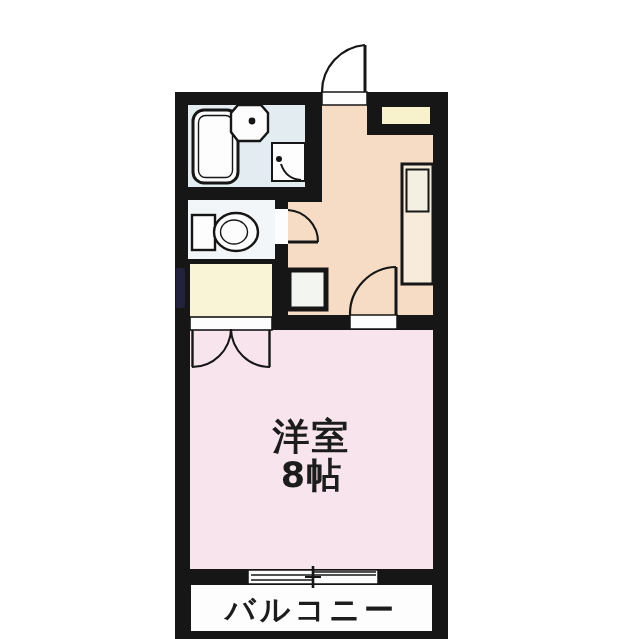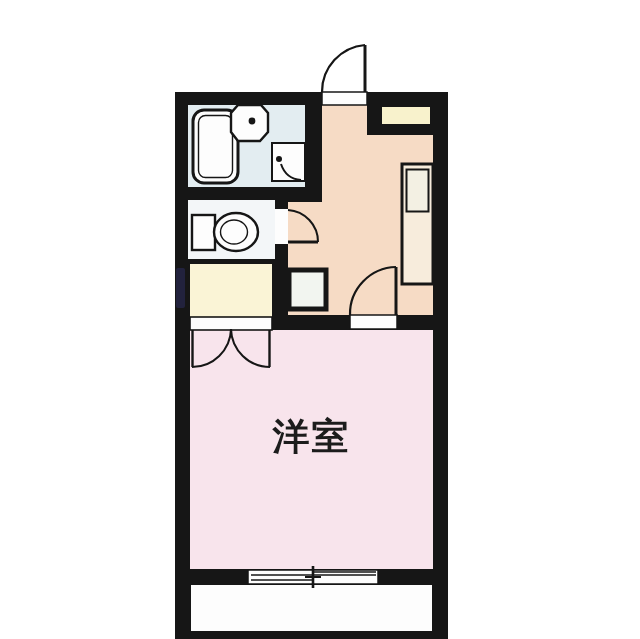--- a/index.html
+++ b/index.html
@@ -117,15 +117,17 @@
       <line class="ln" x1="313" y1="560" x2="376" y2="560" stroke-width="1.5"></line>
       <line class="ln" x1="313" y1="554" x2="313" y2="576" stroke-width="2.6"></line>
       <line class="ln" x1="305" y1="565" x2="321" y2="565" stroke-width="2"></line>
     </g>
 
     <rect class="artifact" x="176" y="256" width="9" height="40" rx="2"></rect>
   </svg>
 
   <div class="room-label">
     <span class="l1">洋室</span>
+    <span class="l2">8帖</span>
   </div>
+  <div class="balcony-label">バルコニー</div>
 
 </div>
 
 </body></html>

